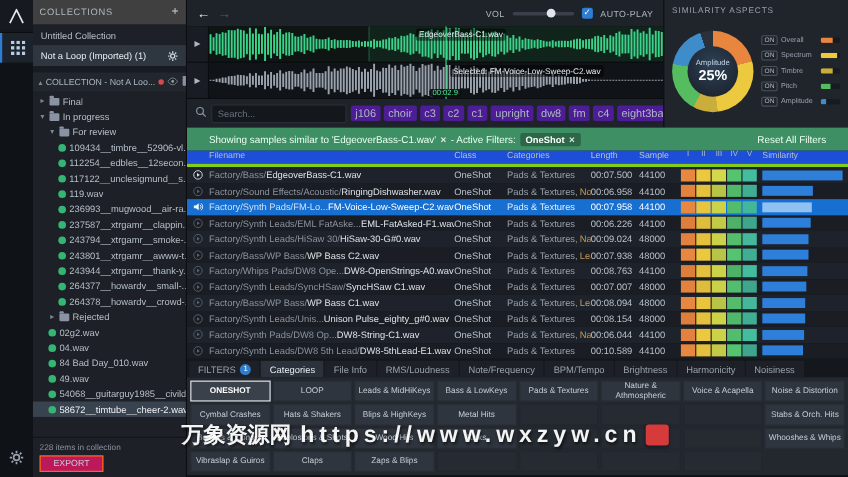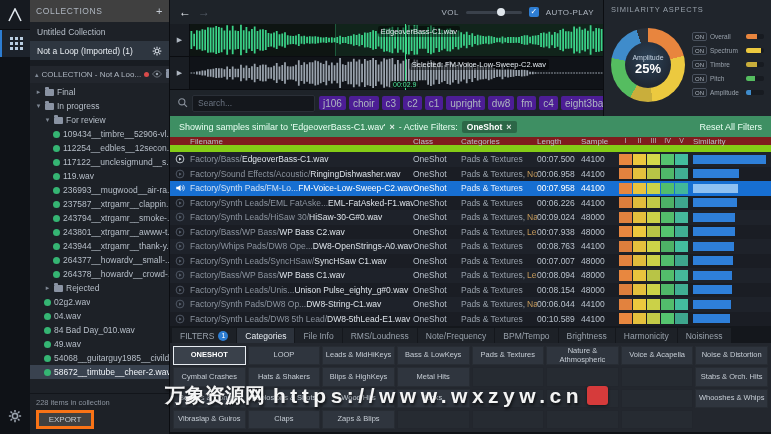--- a/index.html
+++ b/index.html
@@ -30,21 +30,21 @@
   .tree{flex:1;overflow:hidden;padding-top:2px;}
   .tree-row{height:14px;display:flex;align-items:center;gap:3px;font-size:8.5px;color:#b7bfc9;white-space:nowrap;overflow:hidden;cursor:pointer;}
   .tree-row.sel{background:#39424f;color:#eef2f7;}
   .tarrow{color:#7e8793;font-size:7px;width:7px;flex:none;text-align:center;}
   .fold{width:9px;height:7px;background:#8a93a3;border-radius:1px;position:relative;flex:none;}
   .fold::before{content:"";position:absolute;top:-2px;left:0;width:4px;height:2px;background:#8a93a3;border-radius:1px 1px 0 0;}
   .fdot{width:7px;height:7px;border-radius:50%;background:#35b573;flex:none;box-shadow:inset 0 0 0 1.5px #222categorie83;}
   .tlbl{overflow:hidden;text-overflow:clip;}
   .sb-foot{padding:4px 6px 5px;display:flex;flex-direction:column;gap:3px;border-top:1px solid #12151a;flex:none;}
   .count{font-size:7.5px;color:#8b939e;}
-  .export{width:58px;background:#404040;border:3px solid #f97316;color:#c6cdd5;font-size:8px;padding:2px 0;font-family:inherit;cursor:pointer;}
+  .export{width:58px;background:#be185d;border:1px solid #f97316;color:#c6cdd5;font-size:8px;padding:2px 0;font-family:inherit;cursor:pointer;}
 
   
   .main{flex:1;display:flex;flex-direction:column;background:#171a20;min-width:0;}
   .upper{display:flex;height:116px;flex:none;}
   .upper-left{flex:1;display:flex;flex-direction:column;min-width:0;}
   .topbar{height:24px;background:#1e2329;display:flex;align-items:center;gap:7px;padding:0 9px;flex:none;}
   .nav{font-size:12px;cursor:pointer;}
   .nav.back{color:#e8edf2;}
   .nav.fwd{color:#555d68;}
   .flex1{flex:1;}
@@ -81,27 +81,27 @@
   .donut-center{position:absolute;inset:0;display:flex;flex-direction:column;align-items:center;justify-content:center;}
   .dc-label{font-size:7px;color:#c6d3e2;}
   .dc-value{font-size:13px;font-weight:bold;color:#fff;}
   .legend{flex:1;display:flex;flex-direction:column;gap:3px;min-width:0;}
   .leg-row{display:flex;align-items:center;gap:3px;height:11px;}
   .onchip{font-size:6px;color:#aeb6c0;border:1px solid #4a525e;border-radius:2px;padding:0 2px;line-height:8px;height:9px;flex:none;cursor:pointer;}
   .lname{font-size:6.5px;color:#98a1ab;width:33px;overflow:hidden;white-space:nowrap;flex:none;}
   .ltrack{flex:1;height:5px;background:#171b21;border-radius:2px;overflow:hidden;cursor:pointer;}
   .ltrack i{display:block;height:100%;}
 
-  .banner{height:21px;display:flex;align-items:center;padding:0 9px;font-size:9px;color:#eafff3;gap:4px;flex:none;white-space:nowrap;overflow:hidden;}
+  .banner{height:21px;display:flex;align-items:center;padding:0 20px;font-size:9px;color:#eafff3;gap:4px;flex:none;white-space:nowrap;overflow:hidden;}
   .banner .x{color:rgba(255,255,255,.85);cursor:pointer;font-weight:bold;}
   .banner .chip{background:rgba(0,0,0,.28);padding:1px 5px;border-radius:2px;display:flex;gap:4px;align-items:center;cursor:pointer;}
   .banner .chip b{color:#fff;font-size:8.5px;}
   .banner .reset{margin-left:auto;cursor:pointer;}
 
-  .thead{height:15px;background:#7f1d1d;display:flex;align-items:flex-start;font-size:8px;color:#b6bec8;border-bottom:7px solid #84cc16;flex:none;}
+  .thead{height:15px;background:#1d4ed8;display:flex;align-items:flex-start;font-size:8px;color:#b6bec8;border-bottom:3px solid #84cc16;flex:none;}
   .tbody{flex:none;display:flex;flex-direction:column;}
   .trow{height:14.5px;display:flex;align-items:center;font-size:8.5px;background:#1e222a;cursor:pointer;}
   .trow.alt{background:#1a1d24;}
   .trow.sel{background:#176fd2;}
   .c-icon{width:20px;flex:none;display:flex;align-items:center;justify-content:center;}
   .c-file{flex:1;min-width:0;overflow:hidden;white-space:nowrap;}
   .c-file .path{color:#8b939e;font-style:normal;}
   .c-file .fname{color:#dde3e9;font-weight:normal;}
   .c-class{width:48px;flex:none;color:#b9c2cc;}
   .c-cat{width:76px;flex:none;overflow:hidden;white-space:nowrap;}

